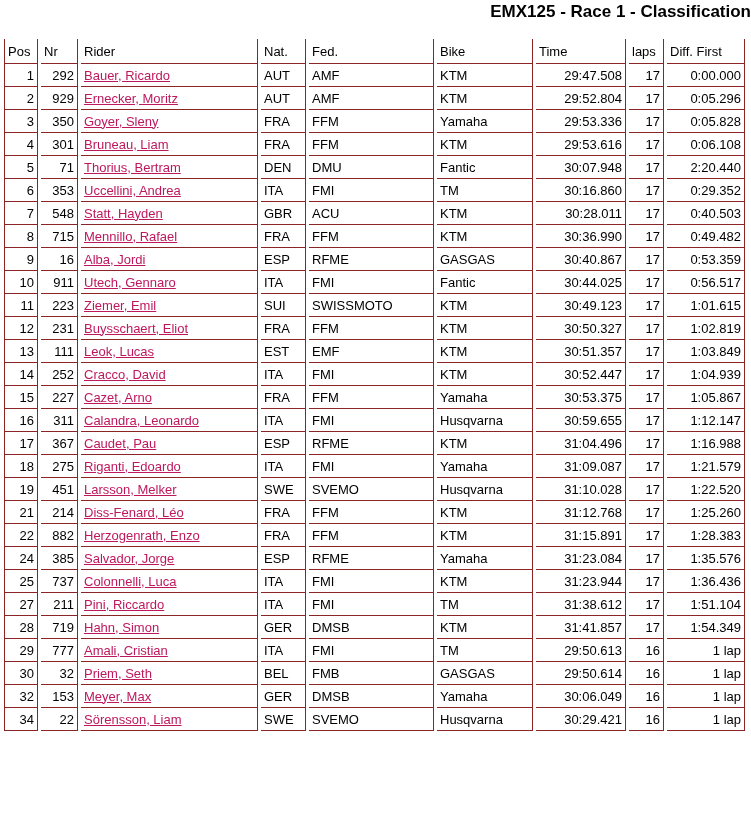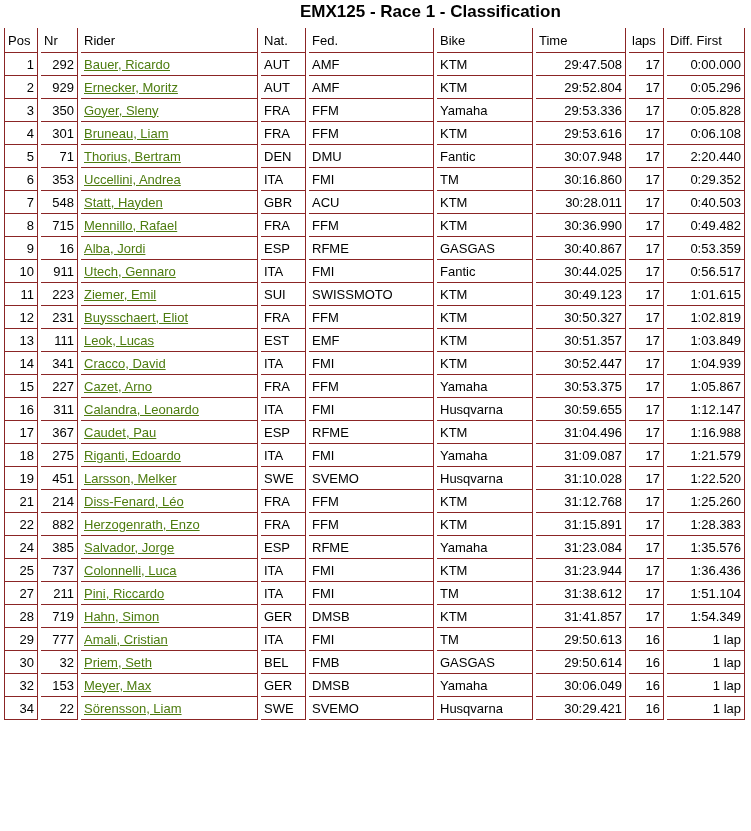--- a/index.html
+++ b/index.html
@@ -2,23 +2,23 @@
 <html><head>
 <meta charset="utf-8">
 <style>
   html,body{margin:0;padding:0;background:#ffffff;}
   body{
     width:751px;height:831px;overflow:hidden;
     font-family:"Liberation Sans", sans-serif;
     color:#000;
   }
   .title{
-    margin:2px 0 6px 300px;
+    margin:2px 0 17px 300px;
     width:451px;
-    text-align:left;
+    text-align:right;
     font-size:17px;
     font-weight:bold;
     white-space:nowrap;
   }
   table.results{
     border-collapse:separate;
     border-spacing:3px 0;
     table-layout:fixed;
     margin-left:1px;
     font-size:13px;
@@ -30,21 +30,21 @@
     padding:0 3px;
     overflow:hidden;
     white-space:nowrap;
     font-weight:normal;
   }
   th:first-child,td:first-child{border-left:1px solid #8b2525;}
   thead th{height:25px;text-align:left;vertical-align:middle;margin-left:24px;}
   tbody td{height:23px;vertical-align:middle;}
   .al{text-align:left;}
   .ar{text-align:right;}
-  .rider-link{text-decoration:underline;color:#4d7c0f;cursor:pointer;}
+  .rider-link{text-decoration:underline;color:#be185d;cursor:pointer;}
 </style>
 </head>
 <body>
 
 <div class="title">EMX125 - Race 1 - Classification</div>
 
 <table class="results">
   <colgroup>
       <col style="width: 34px;">
       <col style="width: 37px;">
@@ -208,21 +208,21 @@
         <td class="al"><span class="rider-link">Leok, Lucas</span></td>
         <td class="al">EST</td>
         <td class="al">EMF</td>
         <td class="al">KTM</td>
         <td class="ar">30:51.357</td>
         <td class="ar">17</td>
         <td class="ar">1:03.849</td>
       </tr>
       <tr>
         <td class="ar">14</td>
-        <td class="ar">341</td>
+        <td class="ar">252</td>
         <td class="al"><span class="rider-link">Cracco, David</span></td>
         <td class="al">ITA</td>
         <td class="al">FMI</td>
         <td class="al">KTM</td>
         <td class="ar">30:52.447</td>
         <td class="ar">17</td>
         <td class="ar">1:04.939</td>
       </tr>
       <tr>
         <td class="ar">15</td>

